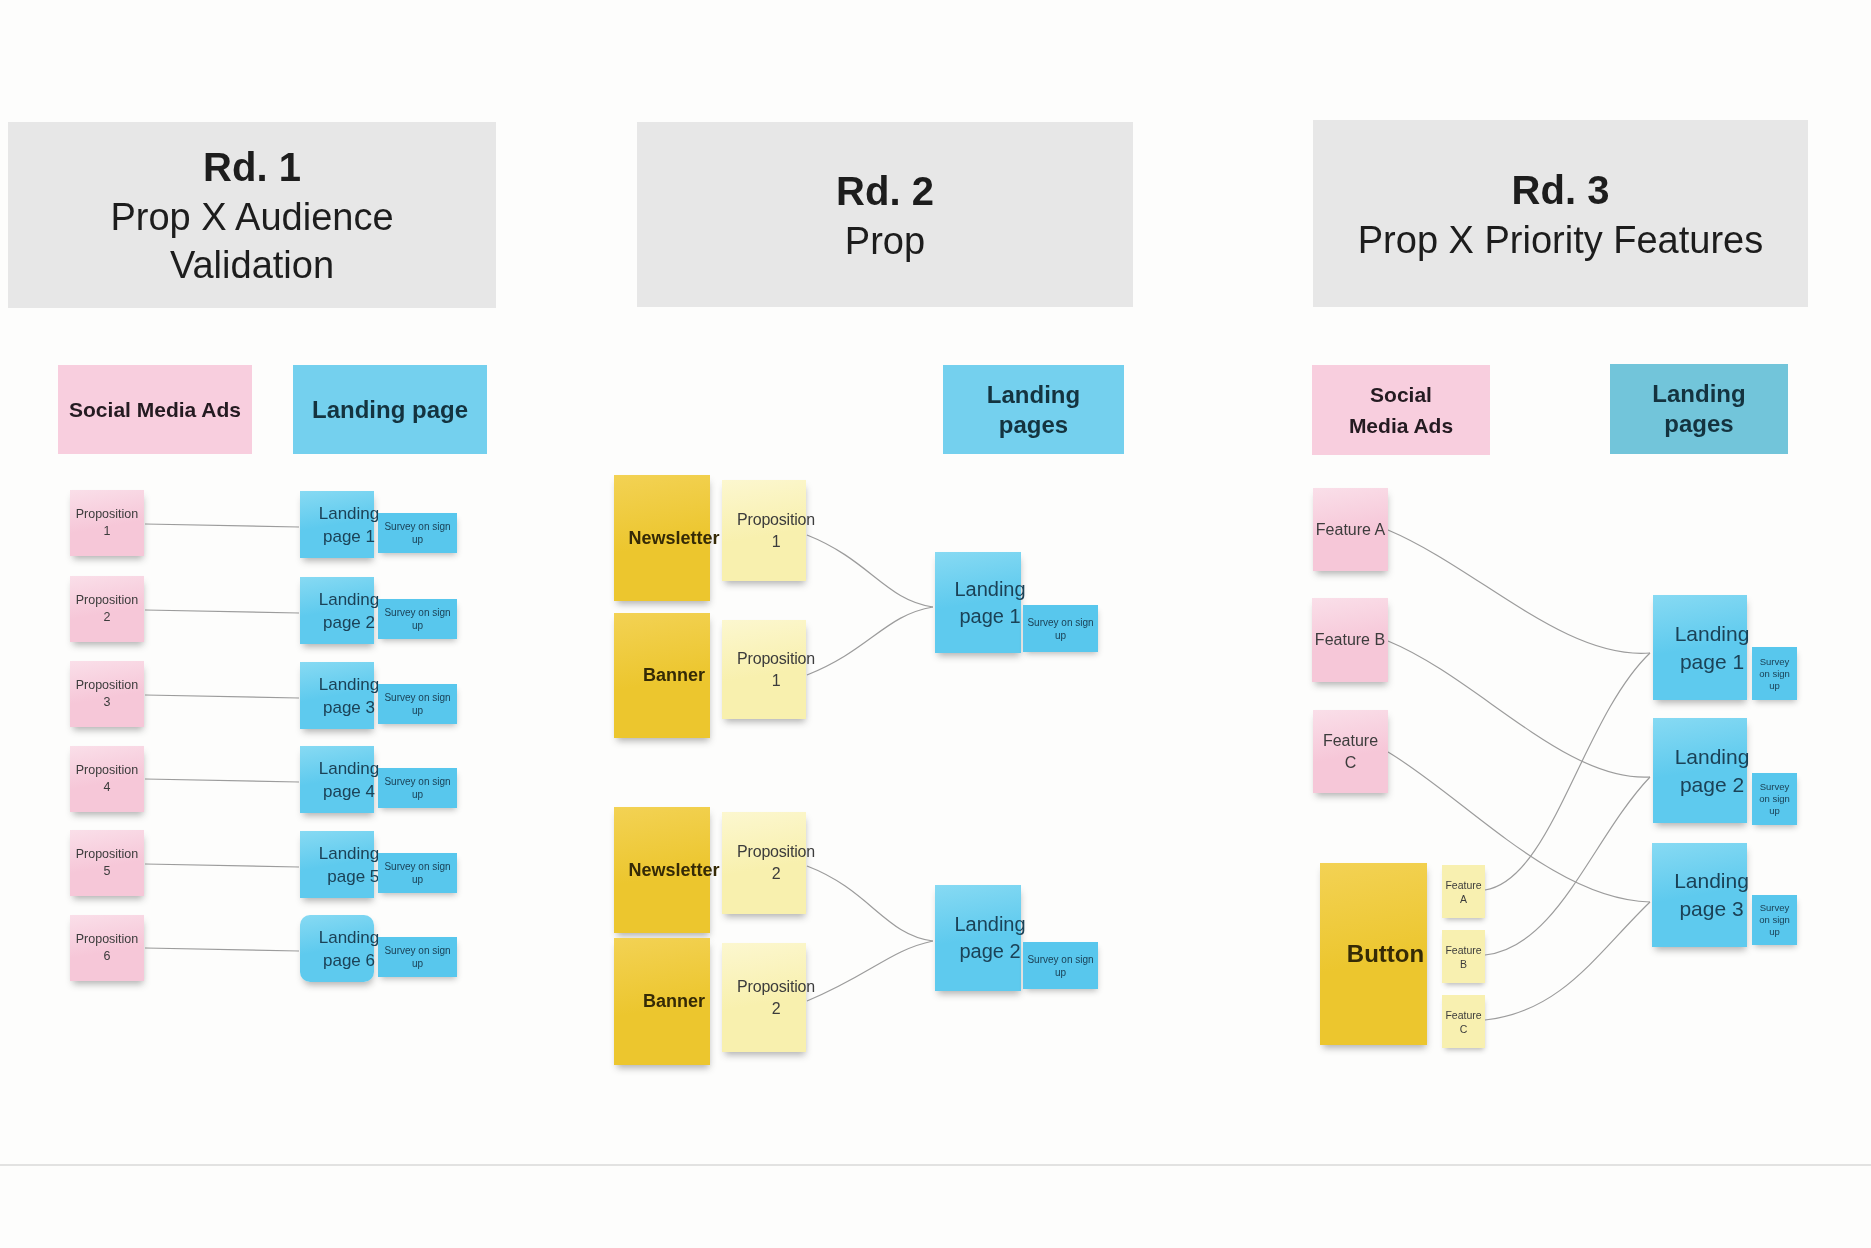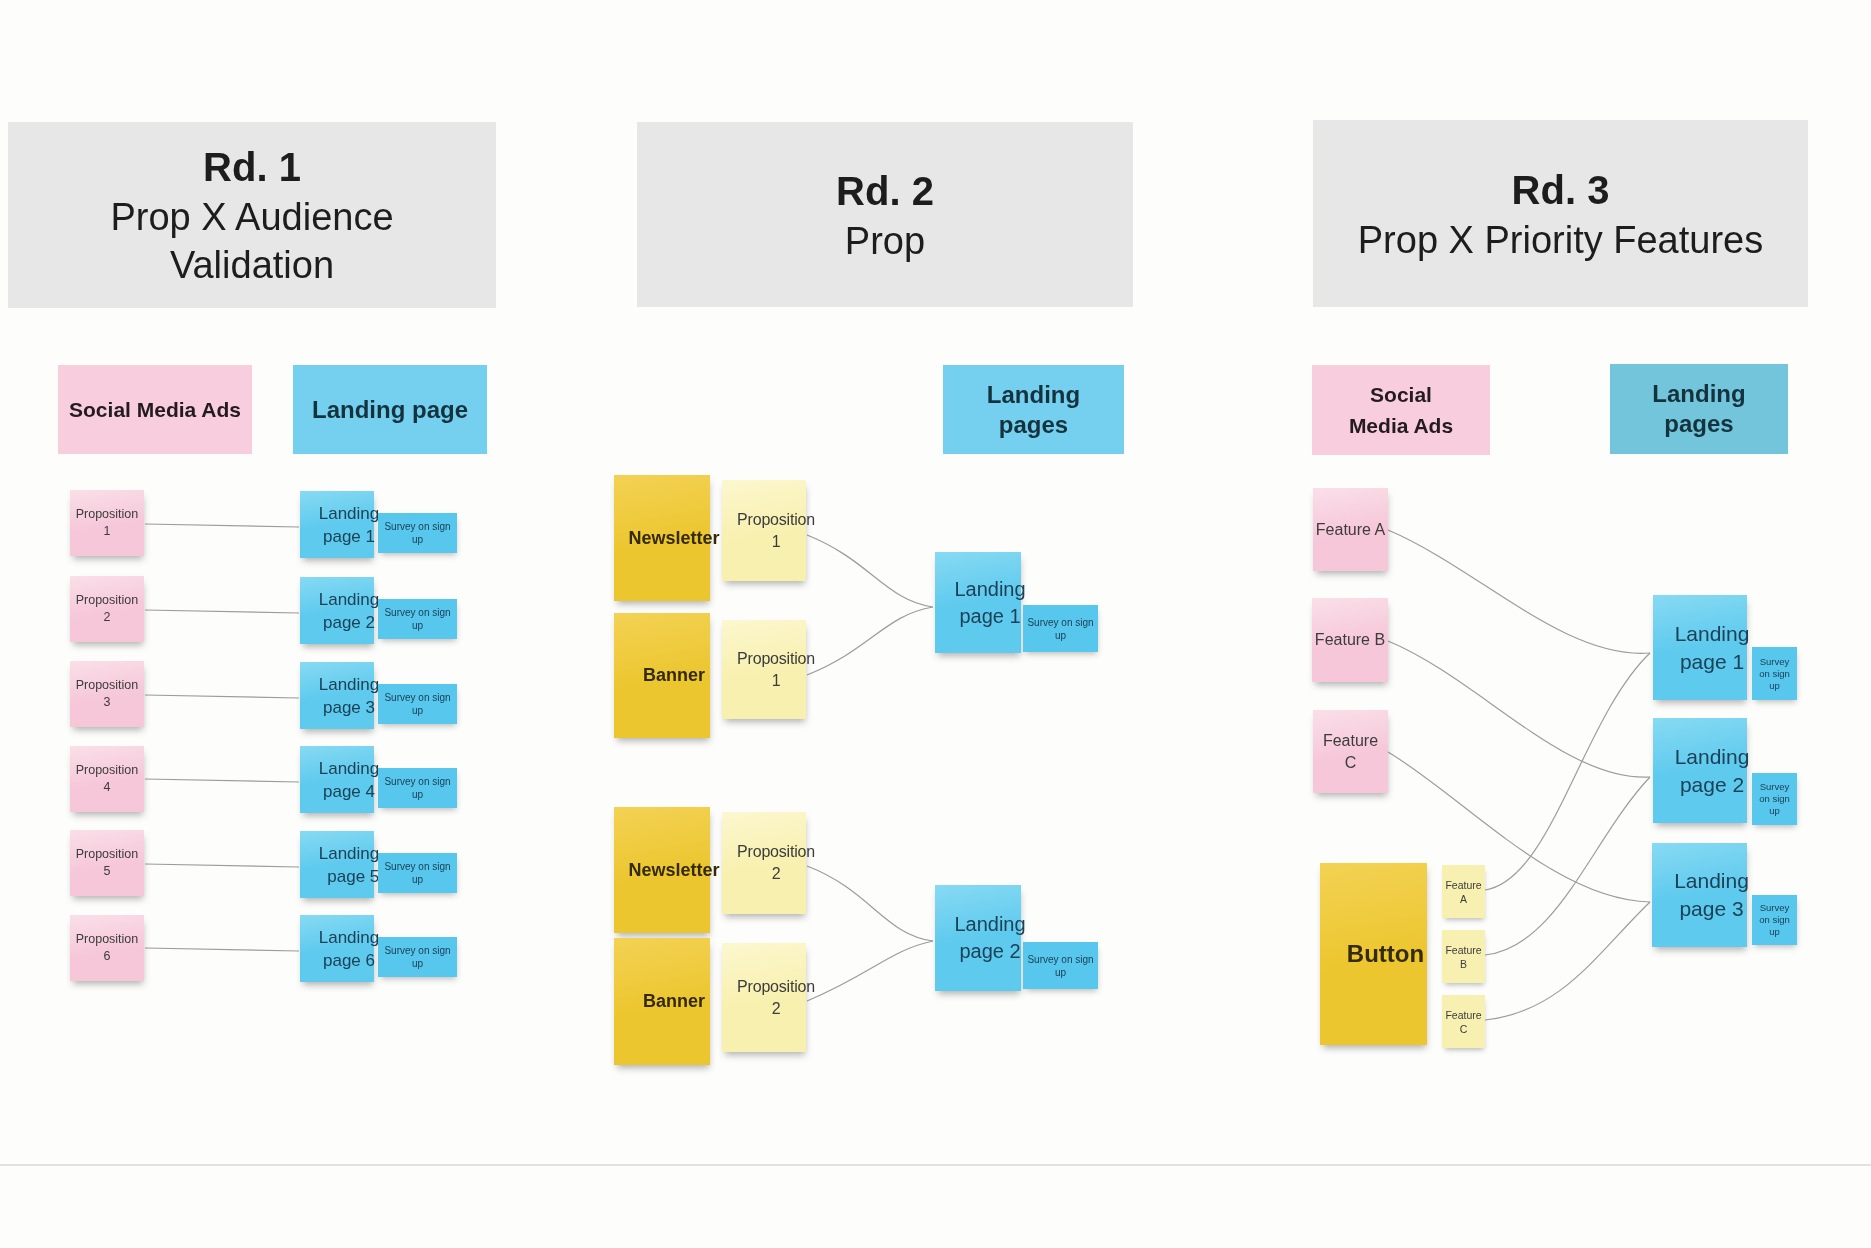--- a/index.html
+++ b/index.html
@@ -125,21 +125,21 @@
 
   <div class="note pink-note" style="left:70px;top:746px;width:74px;height:66px;padding:2px;">Proposition 4</div>
   <div class="note blue-note" style="left:300px;top:746px;width:74px;height:67px;">Landing page 4</div>
   <div class="note survey-note" style="left:378px;top:768px;width:79px;height:40px;padding:2px;">Survey on sign up</div>
 
   <div class="note pink-note" style="left:70px;top:830px;width:74px;height:66px;padding:2px;">Proposition 5</div>
   <div class="note blue-note" style="left:300px;top:831px;width:74px;height:67px;text-align:right;">Landing page 5</div>
   <div class="note survey-note" style="left:378px;top:853px;width:79px;height:40px;padding:2px;">Survey on sign up</div>
 
   <div class="note pink-note" style="left:70px;top:915px;width:74px;height:66px;padding:20px;">Proposition 6</div>
-  <div class="note blue-note" style="left:300px;top:915px;width:74px;height:67px;">Landing page 6</div>
+  <div class="note blue-note" style="left:300px;top:915px;width:74px;height:67px;border-radius:10px;">Landing page 6</div>
   <div class="note survey-note" style="left:378px;top:937px;width:79px;height:40px;padding:2px;">Survey on sign up</div>
 
   <div class="shape grey-header" style="left:637px;top:122px;width:496px;height:185px;padding:0 30px;">
     <div class="rd-title">Rd. 2</div>
     <div class="rd-subtitle">Prop</div>
   </div>
 
   <div class="shape blue-header" style="left:943px;top:365px;width:181px;height:89px;padding:0 10px;">Landing pages</div>
 
   <div class="note gold-note" style="left:614px;top:475px;width:96px;height:126px;">Newsletter</div>

